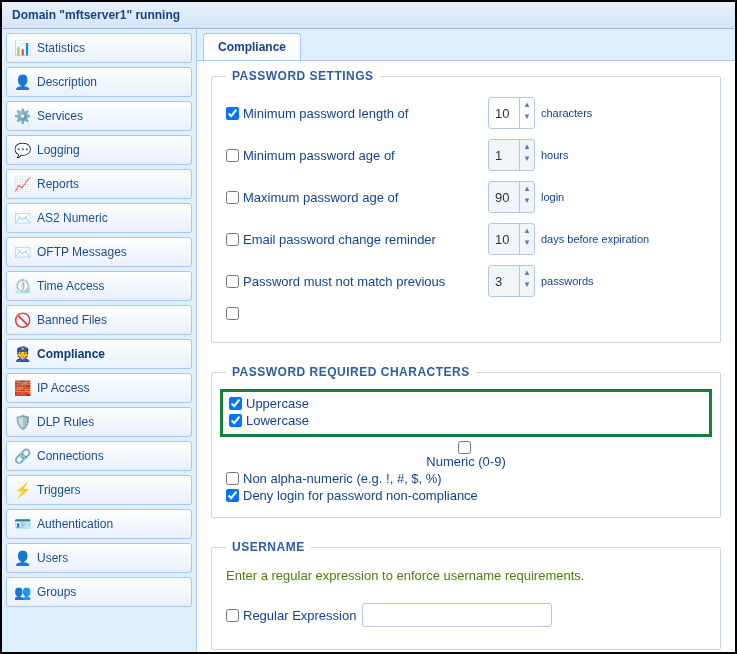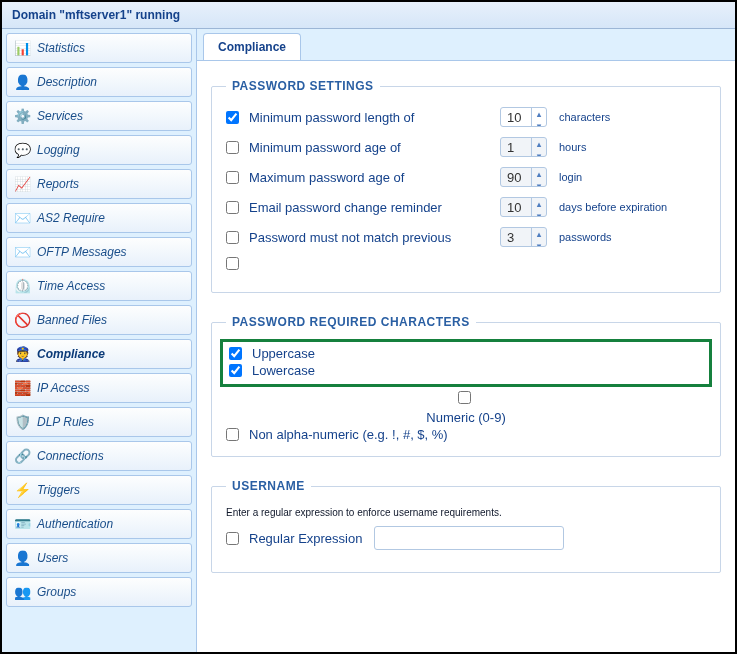--- a/index.html
+++ b/index.html
@@ -58,21 +58,21 @@
   .sidebar-item .icon {
     width: 16px;
     height: 16px;
     flex-shrink: 0;
     display: flex;
     align-items: center;
     justify-content: center;
     font-size: 14px;
     line-height: 1;
   }
-  .sidebar-item .label { white-space: nowrap; font-style: italic; }
+  .sidebar-item .label { white-space: nowrap; }
 
   .main {
     flex: 1;
     display: flex;
     flex-direction: column;
     background: #def0fe;
   }
   .tabbar {
     display: flex;
     align-items: flex-end;
@@ -87,52 +87,51 @@
     color: #15428b;
     font-weight: bold;
     font-size: 12px;
     cursor: pointer;
   }
   .panel {
     flex: 1;
     background: #fff;
     border-top: 1px solid #a9c7ea;
     margin: 0;
-    padding: 18px 14px;
+    padding: 8px 14px;
     overflow: auto;
   }
   fieldset {
     border: 1px solid #c8d6e8;
     border-radius: 2px;
     margin: 0 0 22px 0;
     padding: 14px 14px 12px 14px;
   }
   legend {
     font-weight: bold;
     color: #2a5fa3;
     font-size: 12px;
     letter-spacing: .5px;
     padding: 0 6px;
   }
   .row {
     display: flex;
     align-items: center;
-    gap: 6px;
     margin-bottom: 10px;
   }
   .row label { color: #15428b; font-size: 13px; }
   .row input[type="checkbox"] { margin: 0 4px 0 0; }
   .row.tight { margin-bottom: 2px; }
   .fieldlabel { min-width: 245px; }
   .spinner {
     display: inline-flex;
     align-items: stretch;
     border: 1px solid #b2c8e2;
     border-radius: 3px;
-    height: 20px;
+    height: 32px;
     overflow: hidden;
     background: #fff;
   }
   .spinner.disabled { background: #f1f4f8; color:#9aa7b7; }
   .spinner input {
     width: 30px;
     border: none;
     padding: 0 6px;
     font-size: 13px;
     color: #333;
@@ -153,21 +152,21 @@
     color: #4f7ec0;
     cursor: pointer;
     user-select: none;
   }
   .unit { color: #15428b; margin-left: 6px; font-size: 11px; }
   .hl {
     border: 3px solid #15803d;
     padding: 4px 6px;
     margin: -4px -6px 0 -6px;
   }
-  .desc { color: #0f172a; font-size: 10px; margin-bottom:8px;}
+  .desc { color: #4d7c0f; font-size: 13px; margin-bottom:20px;}
   .textinput {
     border: 1px solid #b2c8e2;
     border-radius: 3px;
     height: 24px;
     padding: 0 6px;
     font-size: 13px;
     width: 190px;
     margin-left: 6px;
   }
 </style>
@@ -193,21 +192,21 @@
         <div class="sidebar-item">
           <span class="icon">💬</span>
           <span class="label">Logging</span>
         </div>
         <div class="sidebar-item">
           <span class="icon">📈</span>
           <span class="label">Reports</span>
         </div>
         <div class="sidebar-item">
           <span class="icon">✉️</span>
-          <span class="label">AS2 Require</span>
+          <span class="label">AS2 Numeric</span>
         </div>
         <div class="sidebar-item">
           <span class="icon">✉️</span>
           <span class="label">OFTP Messages</span>
         </div>
         <div class="sidebar-item">
           <span class="icon">⏲️</span>
           <span class="label">Time Access</span>
         </div>
         <div class="sidebar-item">
@@ -340,20 +339,24 @@
             </div>
           </div>
           <div class="row tight" style="margin-top:4px;flex-direction:column;">
             <input type="checkbox" style="">
             <label>Numeric (0-9)</label>
           </div>
           <div class="row tight">
             <input type="checkbox" style="">
             <label>Non alpha-numeric (e.g. !, #, $, %)</label>
           </div>
+          <div class="row tight">
+            <input type="checkbox" checked="" style="">
+            <label>Deny login for password non-compliance</label>
+          </div>
         </fieldset>
 
         <fieldset>
           <legend>USERNAME</legend>
           <div class="desc">Enter a regular expression to enforce username requirements.</div>
           <div class="row">
             <input type="checkbox" style="">
             <label>Regular Expression</label>
             <input class="textinput" value="" style="">
           </div>

